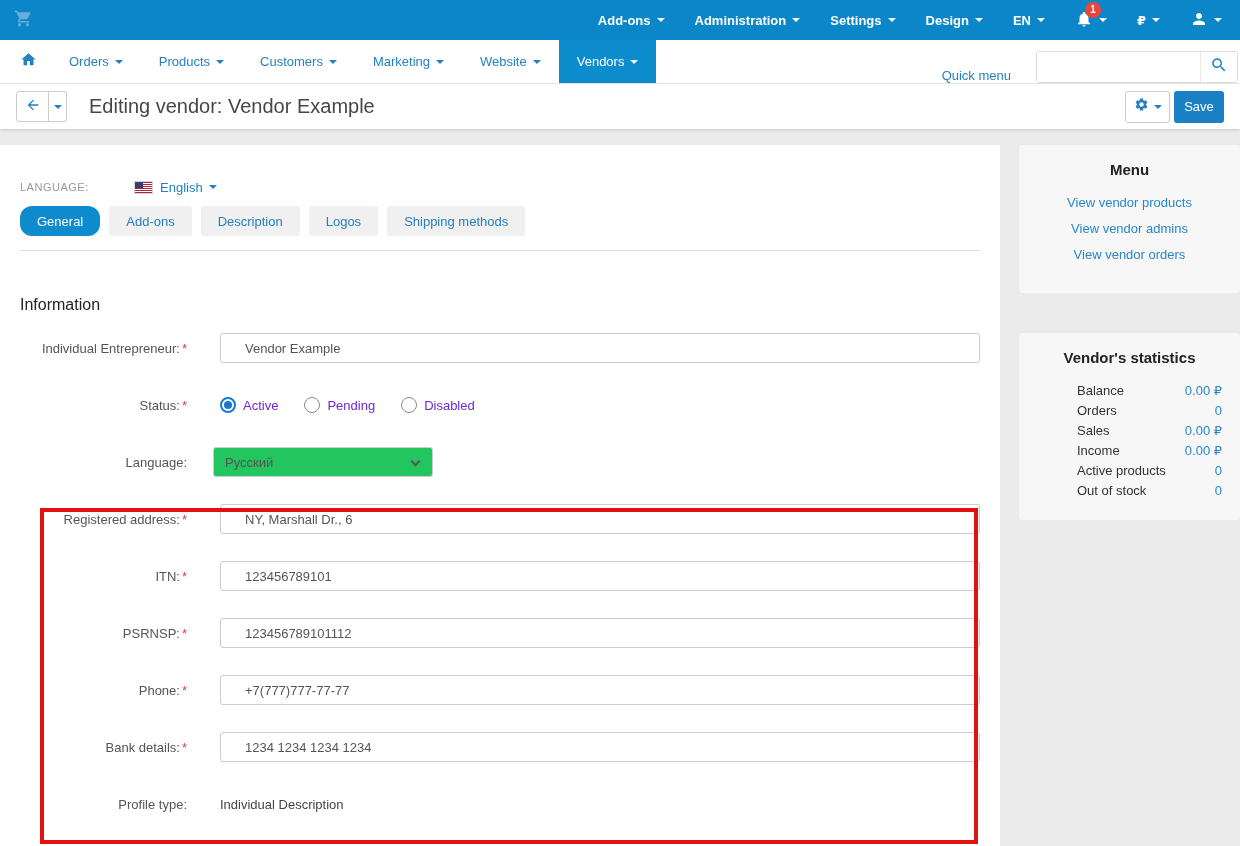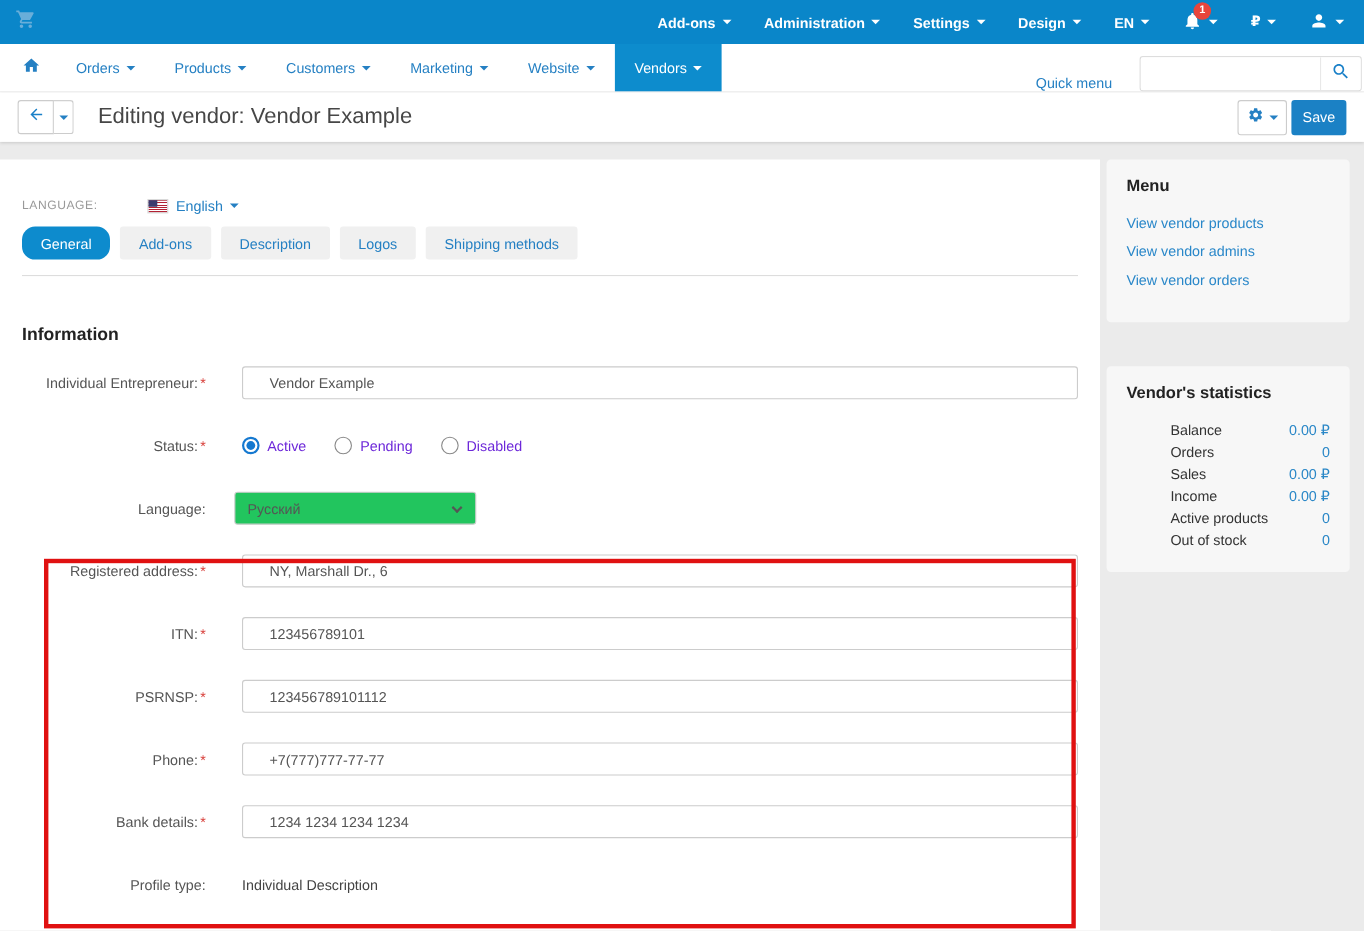--- a/index.html
+++ b/index.html
@@ -34,21 +34,21 @@
   .back-btn { width:33px; border:1px solid #ccc; border-radius:3px 0 0 3px; display:flex; align-items:center; justify-content:center; background:#fff; cursor:pointer; }
   .back-caret-btn { width:18px; border:1px solid #ccc; border-left:none; border-radius:0 3px 3px 0; display:flex; align-items:center; justify-content:center; background:#fff; cursor:pointer; }
   .page-title { font-size:20px; color:#464646; margin-left:22px; }
   .title-actions { margin-left:auto; display:flex; gap:4px; }
   .gear-btn { height:32px; width:45px; border:1px solid #ccc; border-radius:3px; background:#fff; display:flex; align-items:center; justify-content:center; gap:5px; cursor:pointer; }
   .save-btn { height:32px; width:50px; background:#1b81c5; color:#fff; border:none; border-radius:3px; font-size:13px; cursor:pointer; }
 
   
   .page { display:flex; align-items:flex-start; }
   .main-panel { width:1000px; background:#fff; height:701px; margin-top:16px; padding:0 20px; position:relative; }
-  .sidebar { width:192px; padding-left:6px; margin-top:16px; }
+  .sidebar { width:192px; padding-left:19px; margin-top:16px;text-align:center; }
   .card { background:#f7f7f7; border-radius:4px; width:221px; padding:16px 18px; }
   .card-title { font-size:15px; font-weight:bold; color:#222; }
   .menu-card { height:148px; }
   .menu-links { margin-top:12px; }
   .menu-links .link { display:block; color:#2987c9; font-size:13px; line-height:26px; cursor:pointer; text-decoration:none; }
   .stats-card { height:187px; margin-top:40px; }
   .stats-rows { margin-top:15px; }
   .stat-row { display:flex; justify-content:space-between; font-size:13px; line-height:20px;margin-left:40px; }
   .stat-label { color:#333; }
   .stat-value { color:#2a87c7; }
@@ -61,21 +61,21 @@
           outline:1px solid #d6d6d6; }
   .flag::after { content:''; position:absolute; left:0; top:0; width:8px; height:6px; background:#3c3b6e; }
   .lang-value { color:#2580c3; font-size:13px; display:flex; align-items:center; cursor:pointer; }
 
   .tabs { margin-top:9px; display:flex; gap:9px; }
   .tab { height:30px; padding:0 17px; display:flex; align-items:center; background:#f0f0f0; color:#2580c3; font-size:13px; border-radius:3px; cursor:pointer; }
   .tab.active { background:#0d8bcd; color:#fff;border-radius:12px; }
 
   .divider { margin-top:14px; border-top:1px solid #ddd; }
 
-  .section-title { margin-top:45px; font-size:16px; font-weight:bold; color:#222; }
+  .section-title { margin-top:45px; font-size:16px; font-weight:normal; color:#222; }
 
   .form { margin-top:19px; }
   .form-row { display:flex; align-items:center; min-height:30px; margin-bottom:27px; }
   .form-label { width:180px; text-align:right; padding-right:13px; font-size:13px; color:#555; flex-shrink:0; }
   .req { color:#d9443f; margin-left:2px; }
   .form-input { width:760px; height:30px; border:1px solid #ccc; border-radius:3px; padding:0 24px; font-size:13px; color:#555; outline:none; background:#fff; }
   .input-indent { margin-left:20px; }
 
   .radio-group { display:flex; gap:26px; font-size:13px; color:#6d28d9; margin-left:20px; }
   .radio-opt { display:flex; align-items:center; cursor:pointer; }

